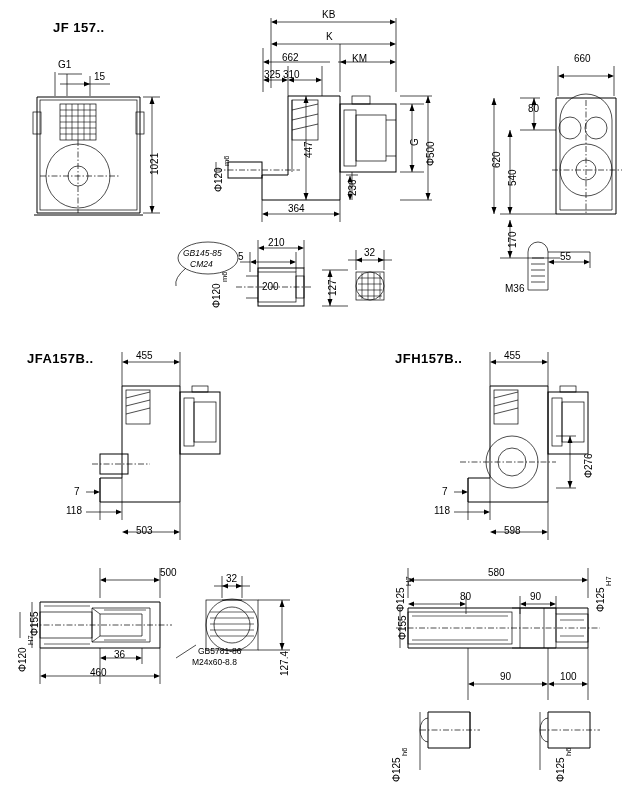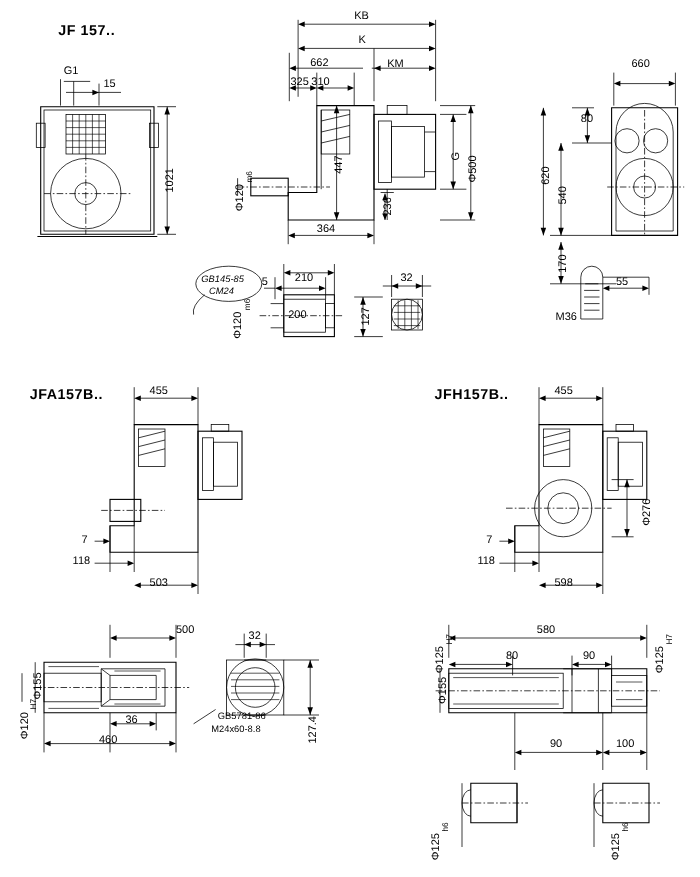--- a/index.html
+++ b/index.html
@@ -590,21 +590,21 @@
 <div class="lbl" style="left:574px;top:54px;">660</div>
 <div class="lbl" style="left:528px;top:104px;">80</div>
 <div class="lbl vert" style="left:492px;top:168px;">620</div>
 <div class="lbl vert" style="left:508px;top:186px;">540</div>
 <div class="lbl vert" style="left:508px;top:248px;">170</div>
 <div class="lbl" style="left:560px;top:252px;">55</div>
 <div class="lbl" style="left:505px;top:284px;">M36</div>
 
 <div class="lbl sm" style="left:183px;top:248px;font-style:italic;">GB145-85</div>
 <div class="lbl sm" style="left:190px;top:259px;font-style:italic;">CM24</div>
-<div class="lbl" style="left:268px;top:248px;">210</div>
+<div class="lbl" style="left:268px;top:238px;">210</div>
 <div class="lbl" style="left:262px;top:252px;margin-top:30px;">200</div>
 <div class="lbl" style="left:238px;top:252px;">5</div>
 <div class="lbl vert" style="left:328px;top:296px;">127</div>
 <div class="lbl" style="left:364px;top:248px;">32</div>
 <div class="lbl vert" style="left:212px;top:308px;">Φ120</div>
 <div class="lbl xs vert" style="left:220px;top:282px;">m6</div>
 
 <div class="lbl" style="left:136px;top:351px;">455</div>
 <div class="lbl" style="left:74px;top:487px;">7</div>
 <div class="lbl" style="left:66px;top:506px;">118</div>

